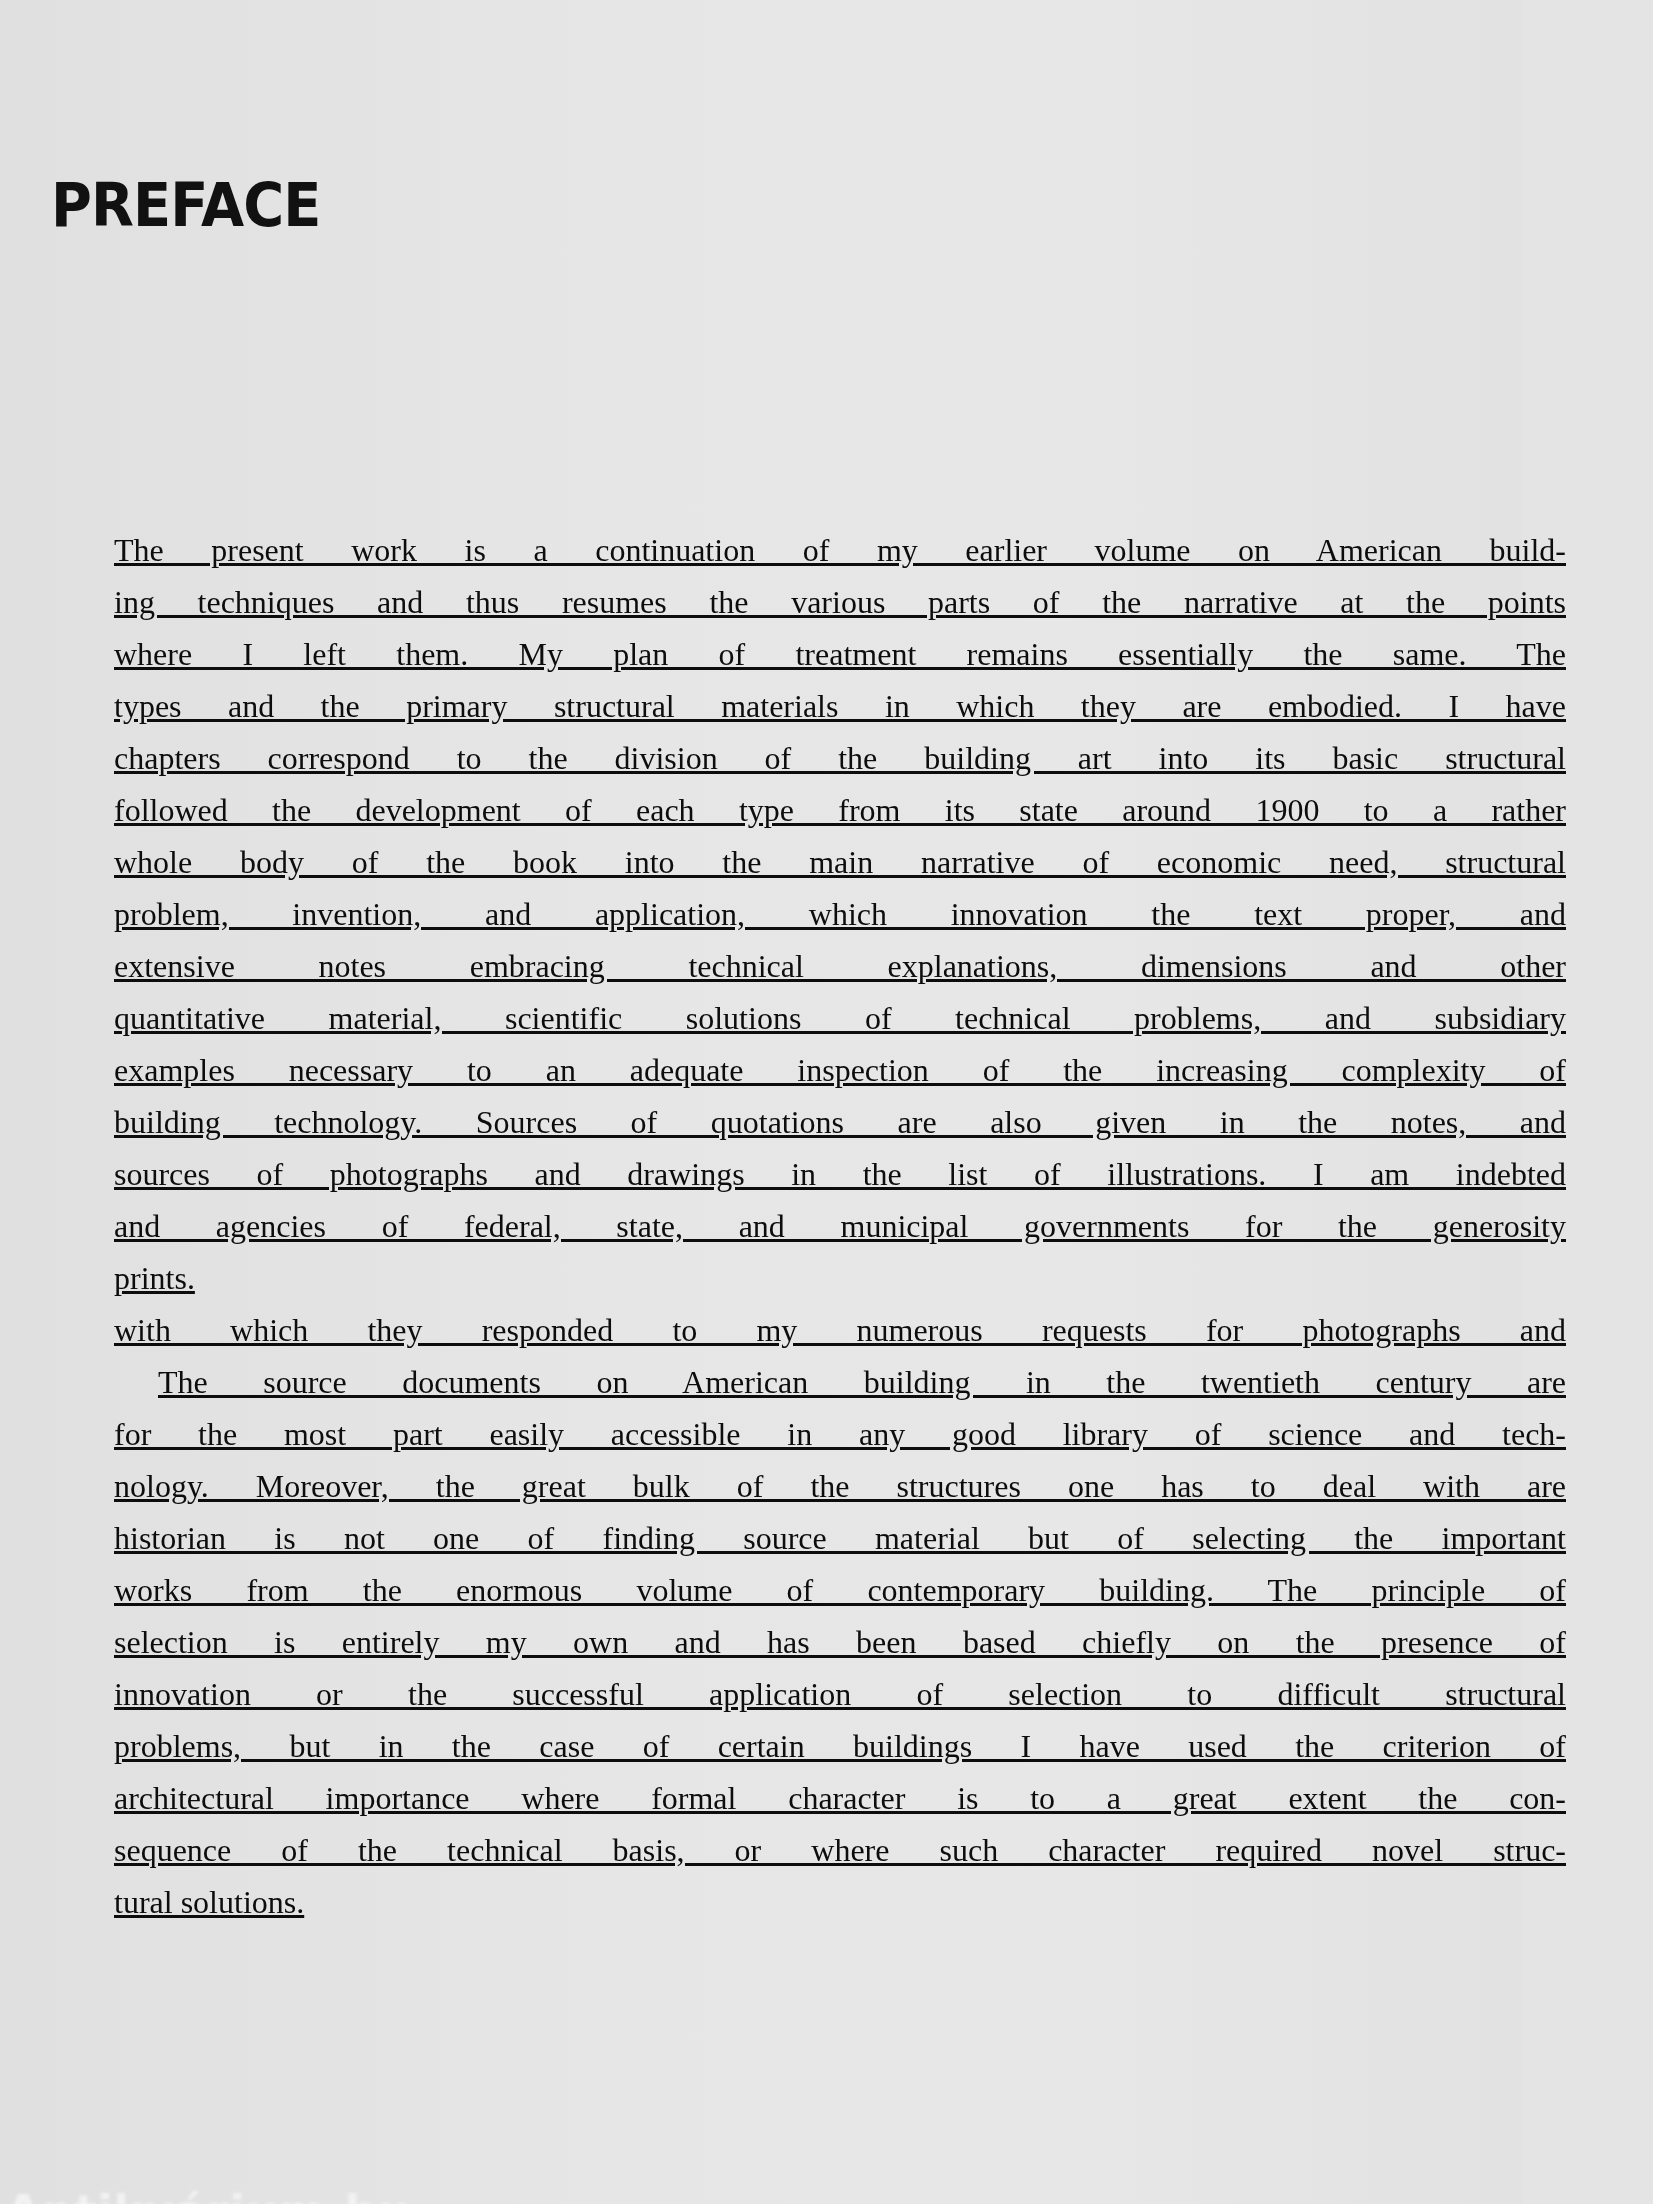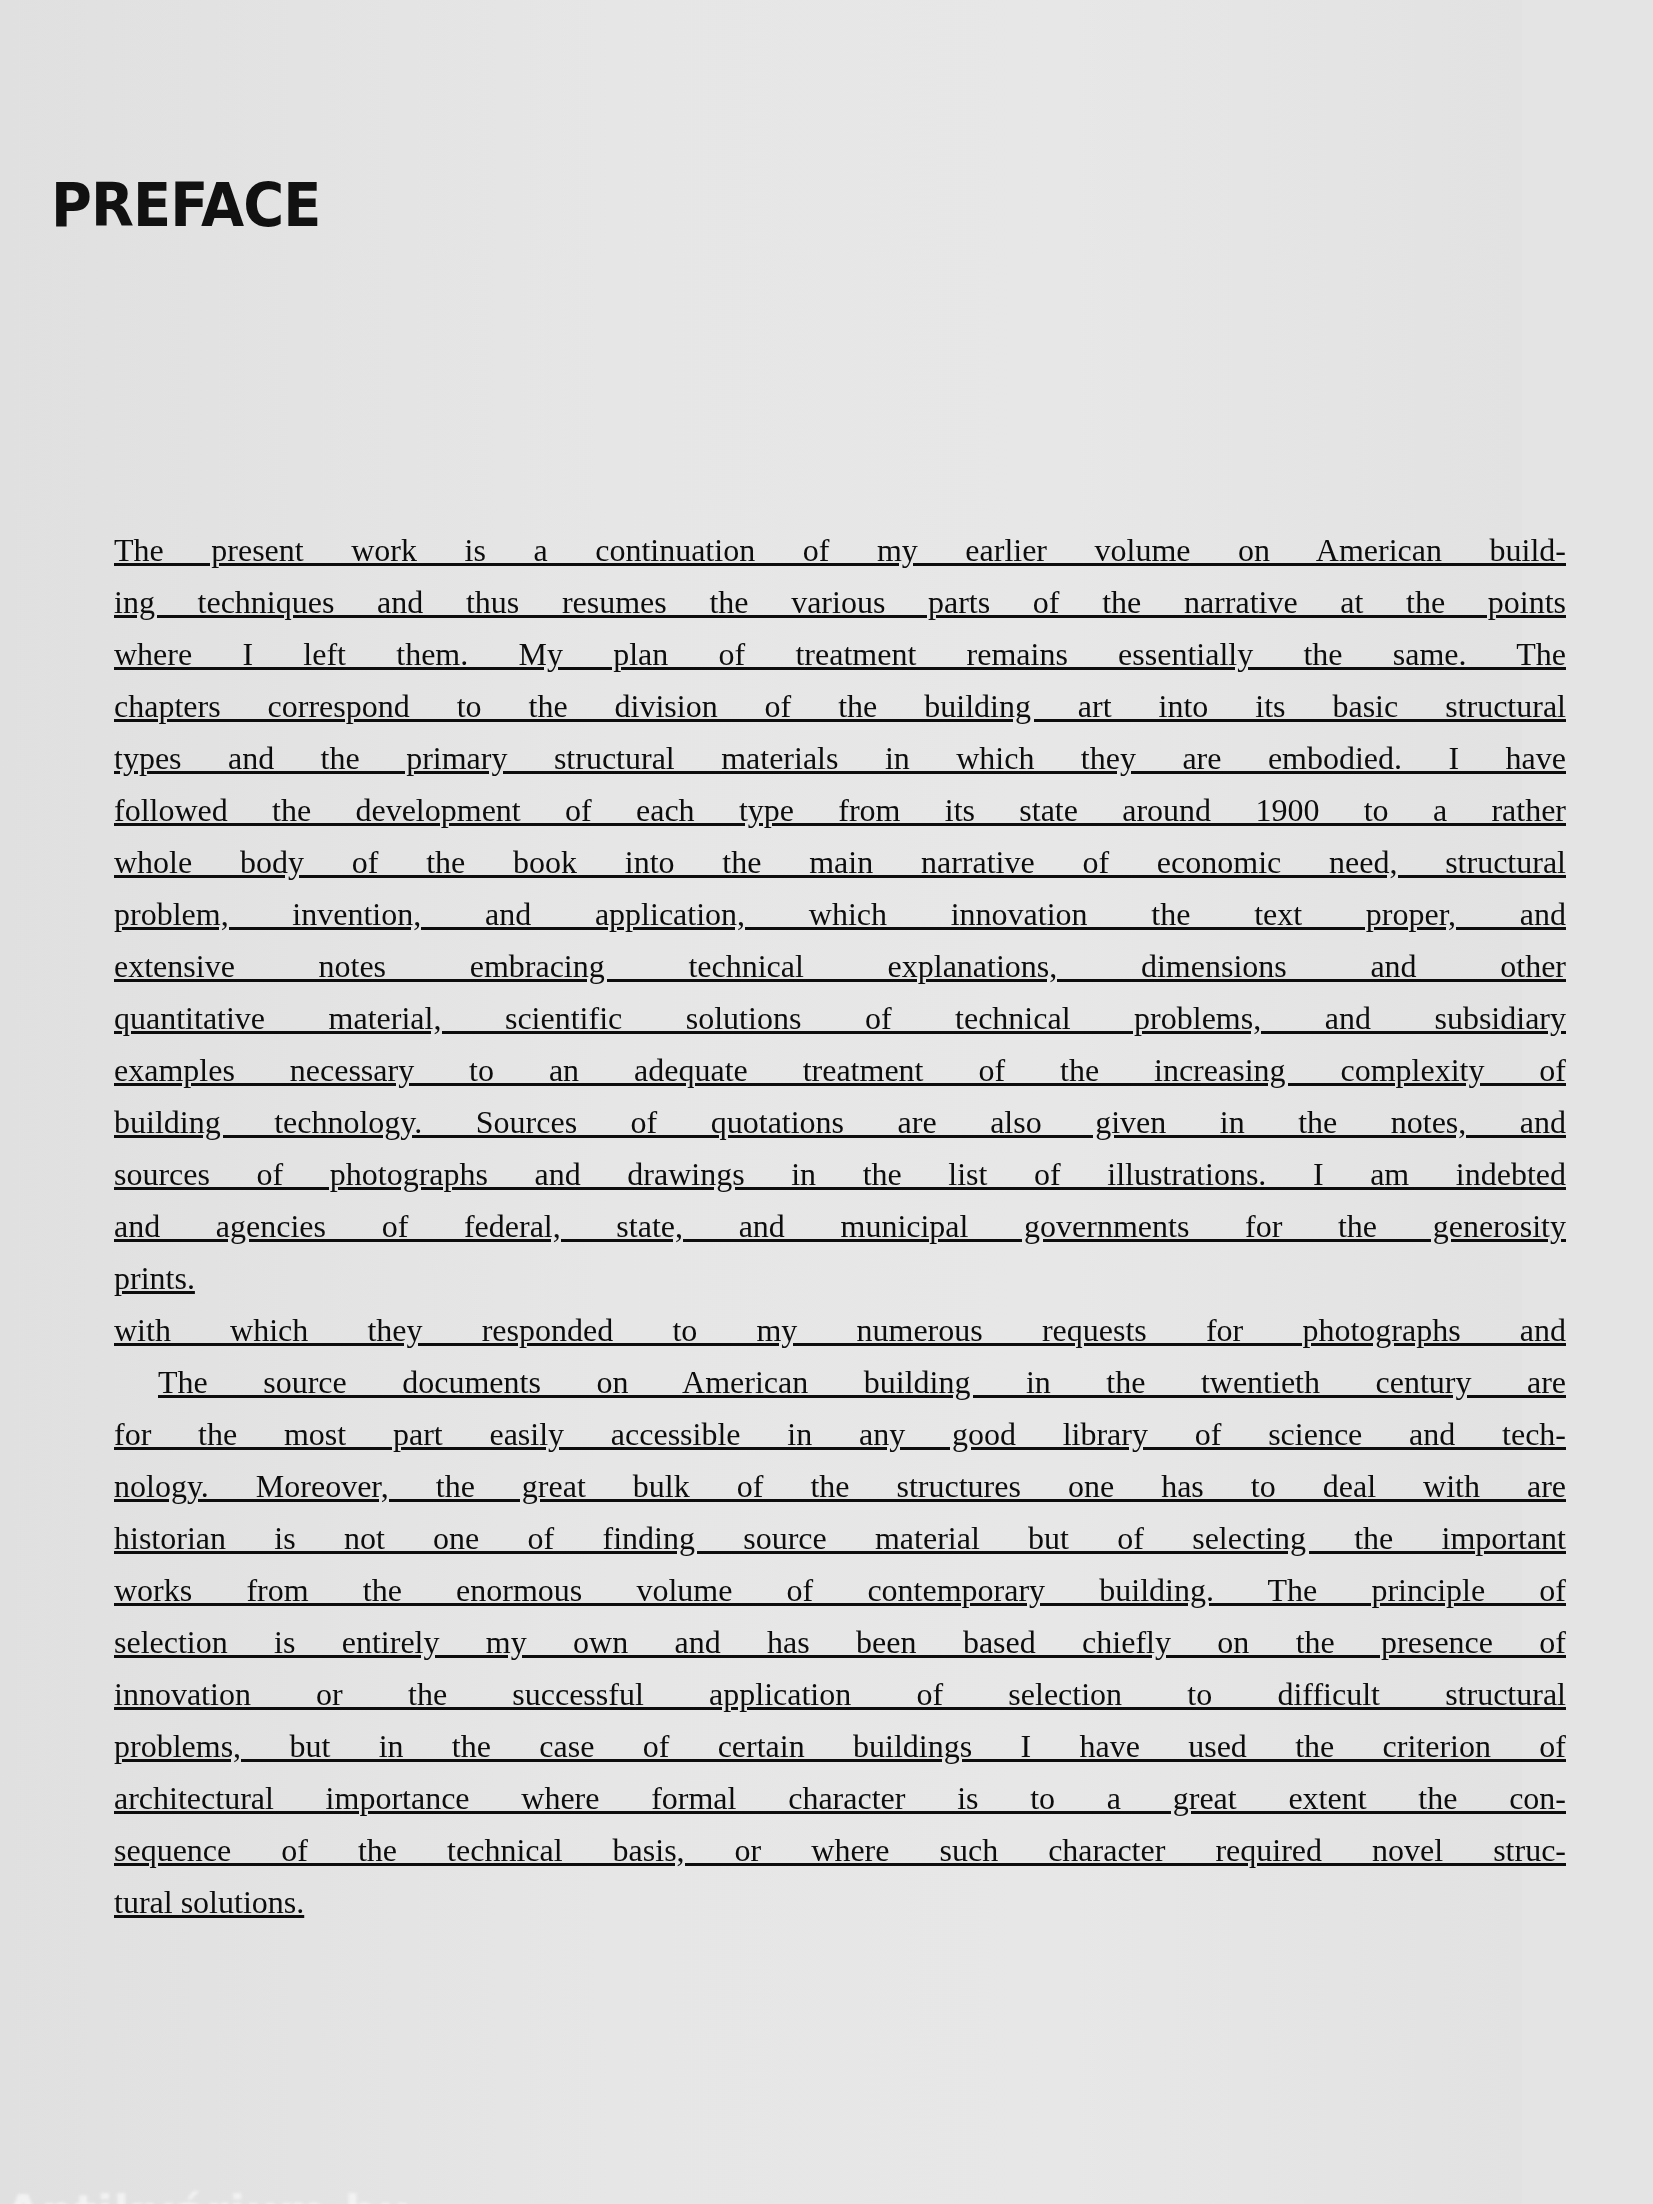--- a/index.html
+++ b/index.html
@@ -42,28 +42,28 @@
 <body>
 
 <div class="page">
   <div class="heading">PREFACE</div>
 
   <div class="body">
     <div class="paragraph">
       <span class="line">The present work is a continuation of my earlier volume on American build-</span>
       <span class="line">ing techniques and thus resumes the various parts of the narrative at the points</span>
       <span class="line">where I left them. My plan of treatment  remains essentially the same. The</span>
+      <span class="line">types and the primary structural materials in which they are embodied. I have</span>
       <span class="line">chapters correspond to the division of the building art into its basic structural</span>
-      <span class="line">types and the primary structural materials in which they are embodied. I have</span>
       <span class="line">followed the development of each type from its state around 1900 to a rather</span>
       <span class="line">whole body of the book into the main narrative of economic need, structural</span>
       <span class="line">problem, invention, and application, which innovation the text proper, and</span>
       <span class="line">extensive notes embracing technical explanations, dimensions and other</span>
       <span class="line">quantitative material, scientific solutions of technical problems, and subsidiary</span>
-      <span class="line">examples necessary to an adequate treatment of the increasing complexity of</span>
+      <span class="line">examples necessary to an adequate inspection of the increasing complexity of</span>
       <span class="line">building technology. Sources of quotations are also given in the notes, and</span>
       <span class="line">sources of photographs and drawings in the list of illustrations. I am indebted</span>
       <span class="line">and agencies of federal, state, and municipal governments for the generosity</span>
       <span class="line last">prints.</span>
       <span class="line">with which they responded to my numerous requests for photographs and</span>
     </div>
     <div class="paragraph">
       <span class="line indent">The source documents on American building in the twentieth century are</span>
       <span class="line">for the most part easily accessible in any good library of science and tech-</span>
       <span class="line">nology. Moreover, the great bulk of the structures one has to deal with are</span>

